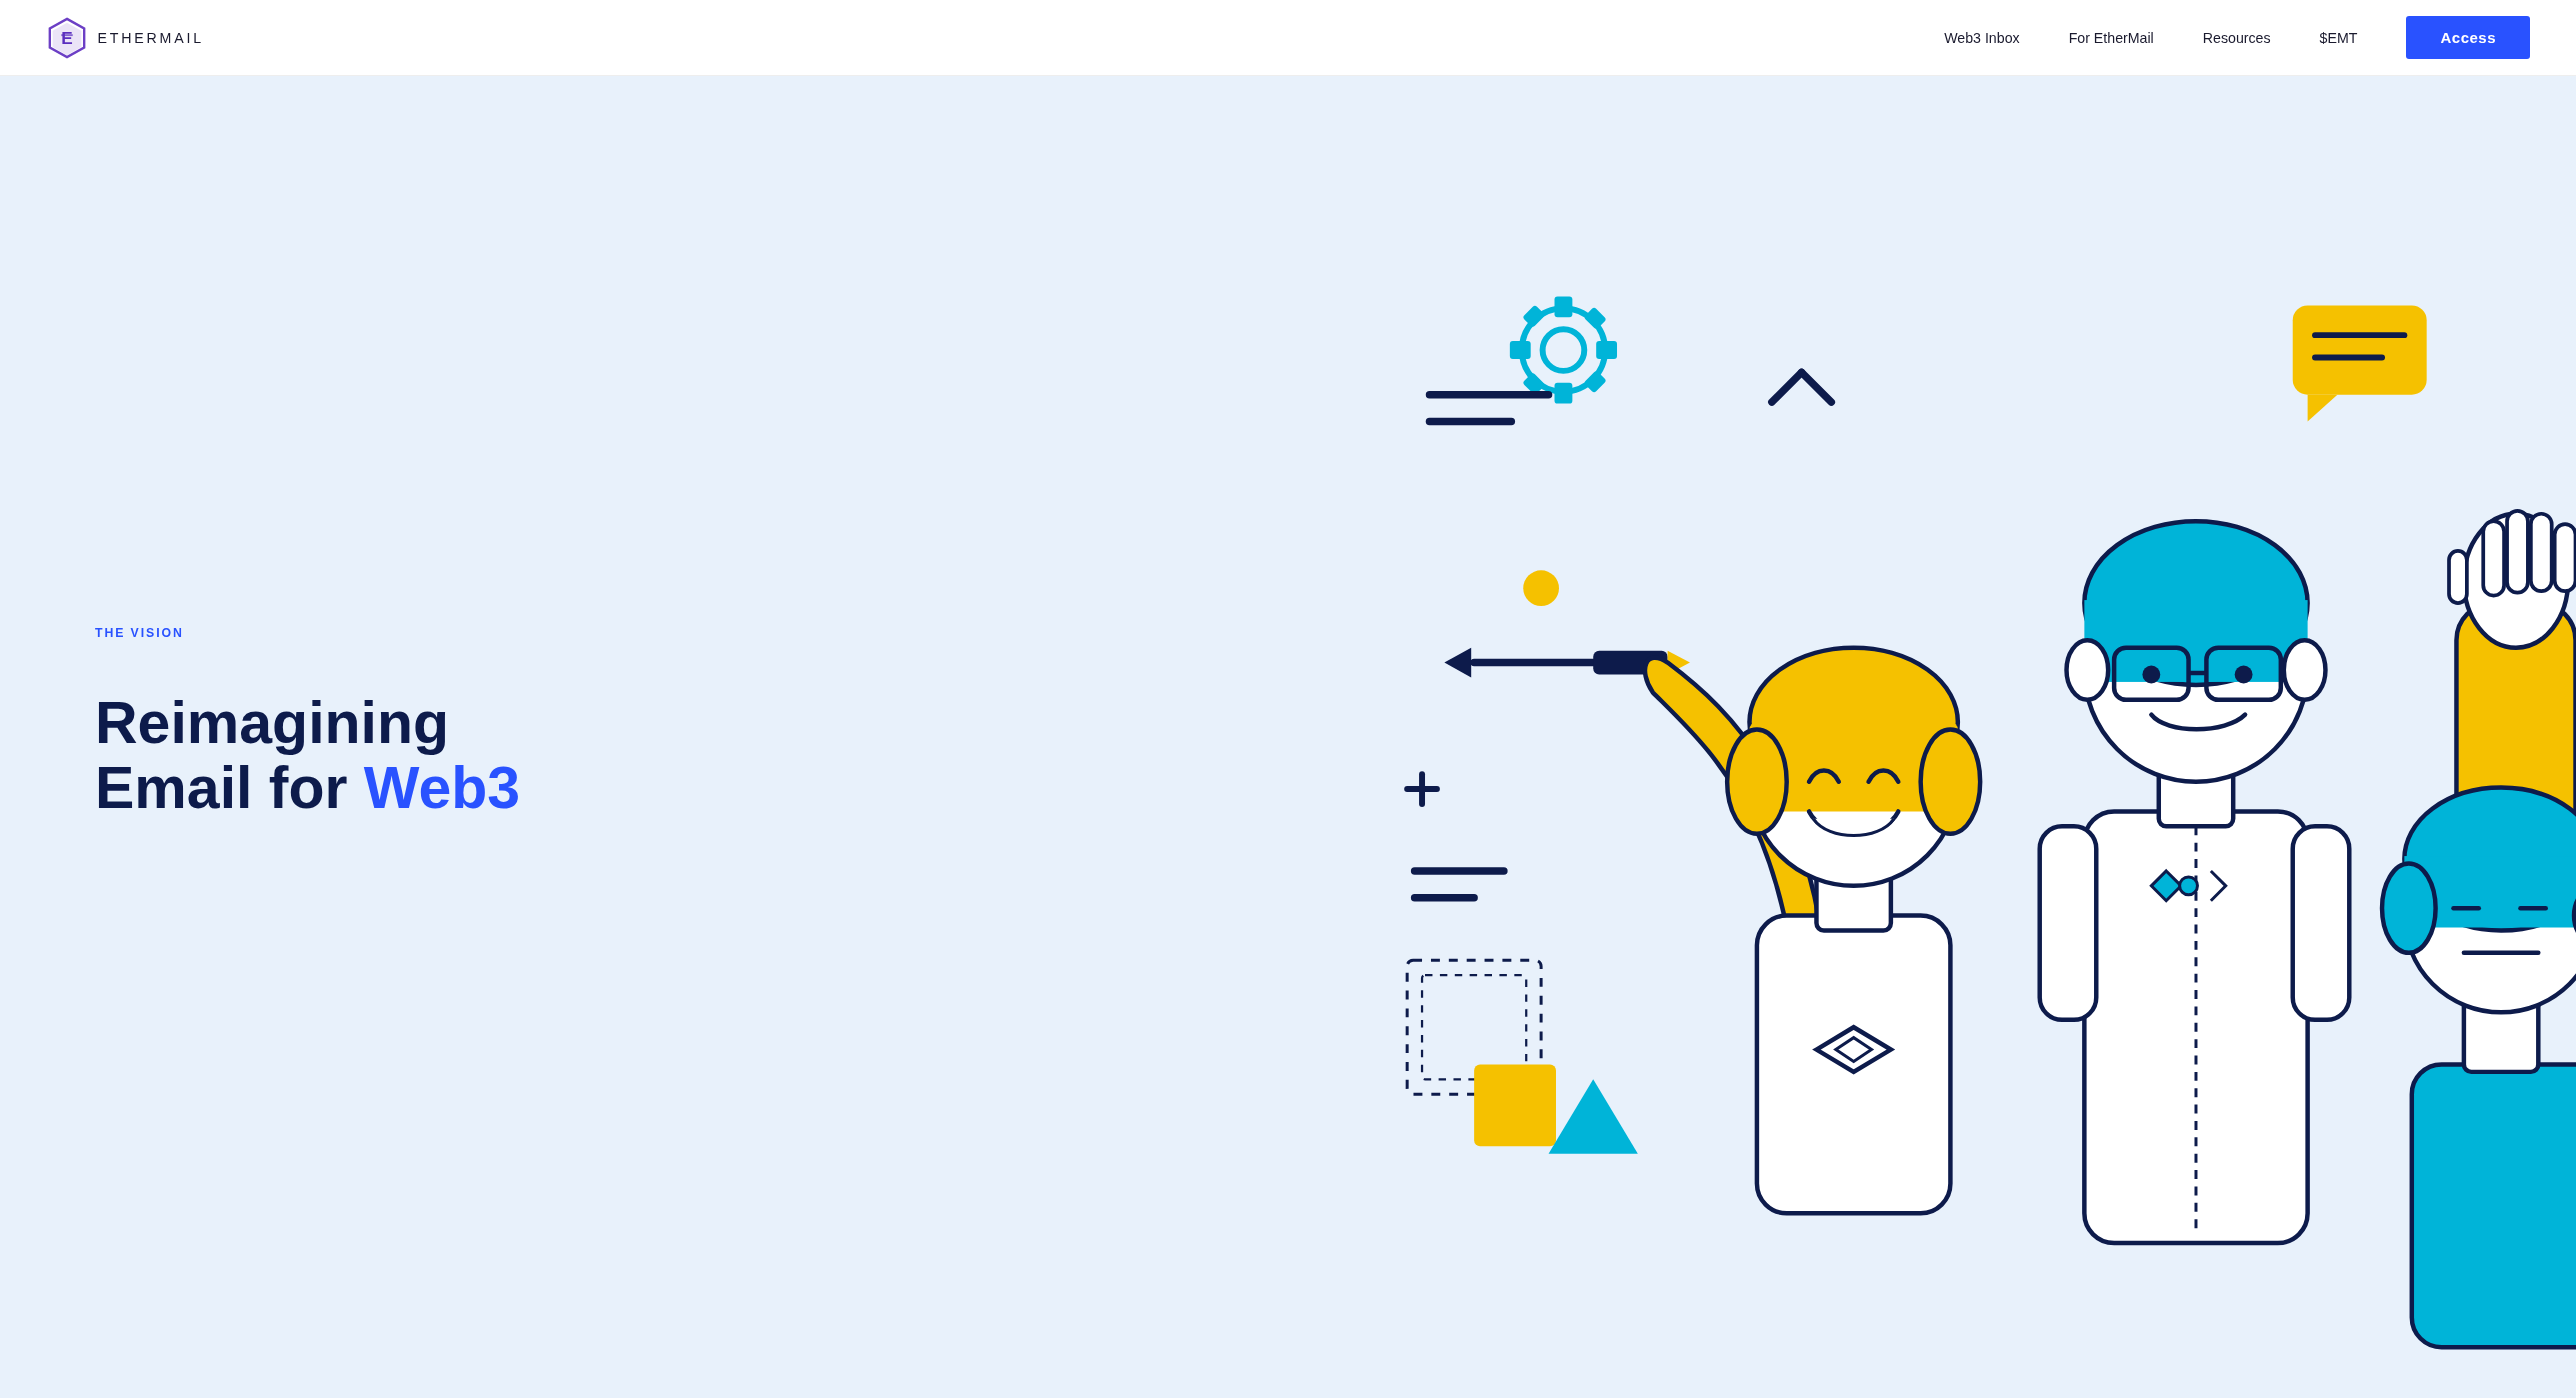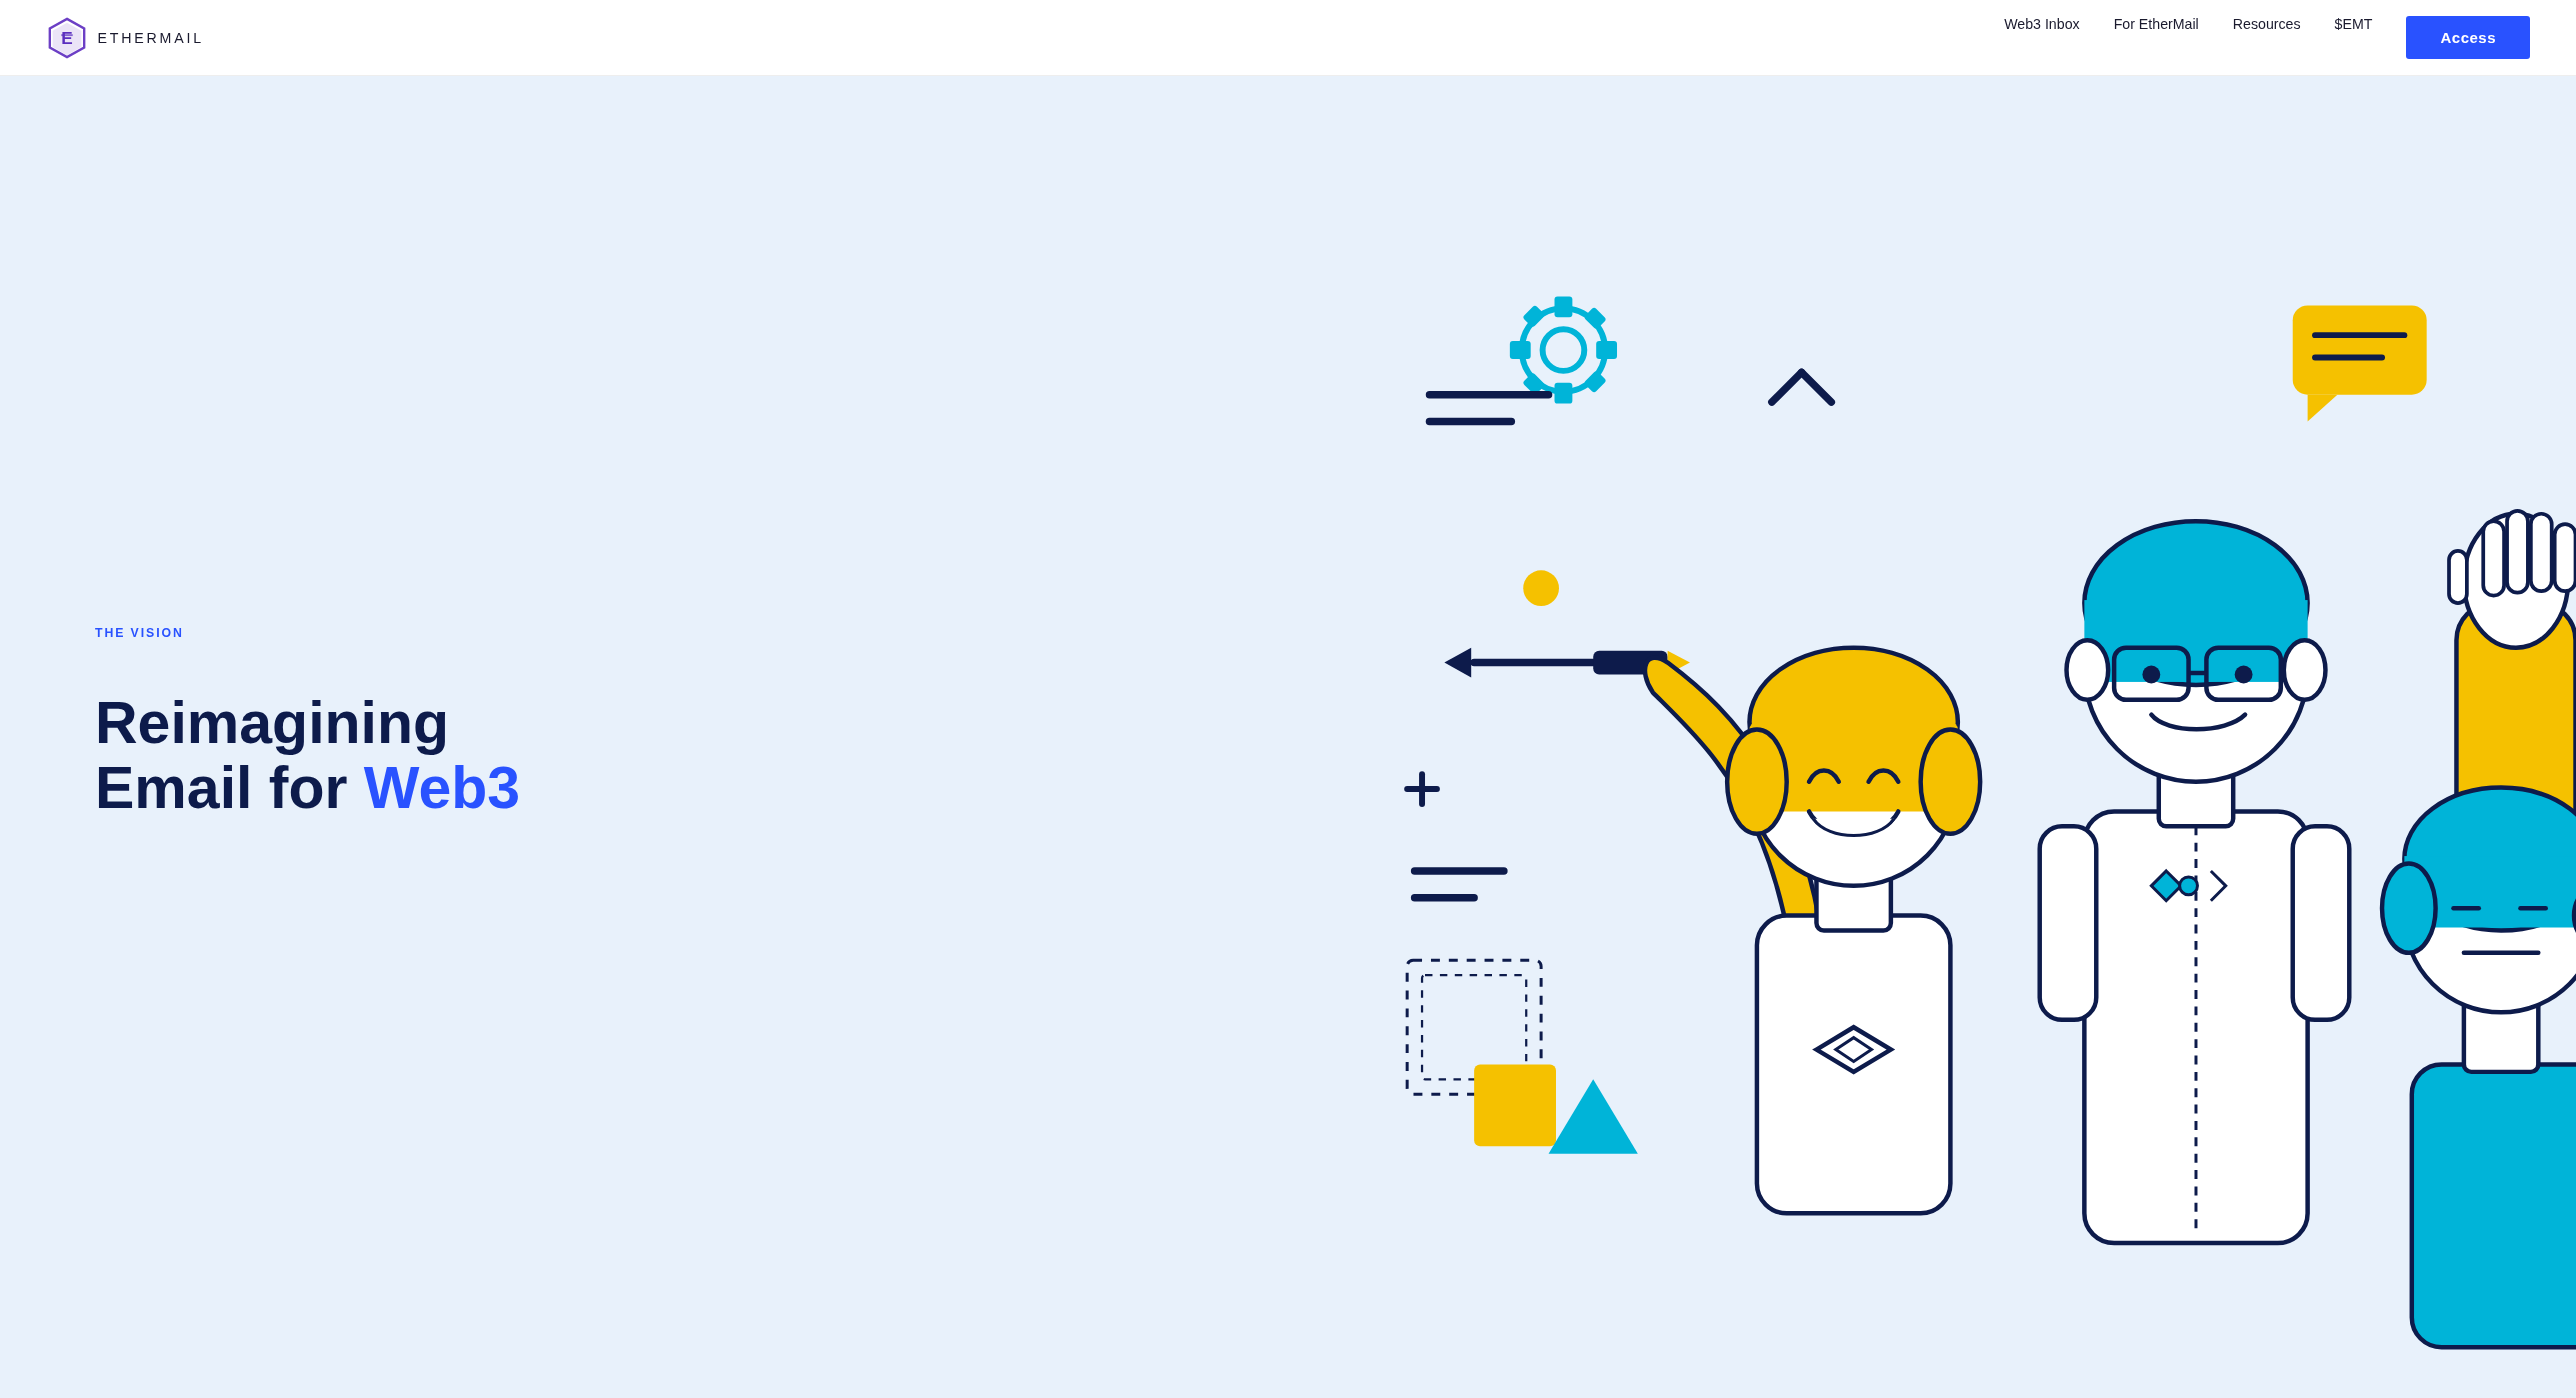--- a/index.html
+++ b/index.html
@@ -28,22 +28,22 @@
       height: 42px;
     }
     .logo-text {
       font-size: 14.2px;
       font-weight: 400;
       letter-spacing: 2.8px;
       color: #1a1a2e;
     }
     .nav-links {
       display: flex;
-      align-items: flex-start;
-      gap: 34px;
+      align-items: center;
+      gap: 49px;
     }
     .nav-link {
       font-size: 14.2px;
       color: #1a1a2e;
       cursor: pointer;
       font-weight: 500;
       text-decoration: none;
     }
     .nav-access-btn {
       background: #2952ff;

